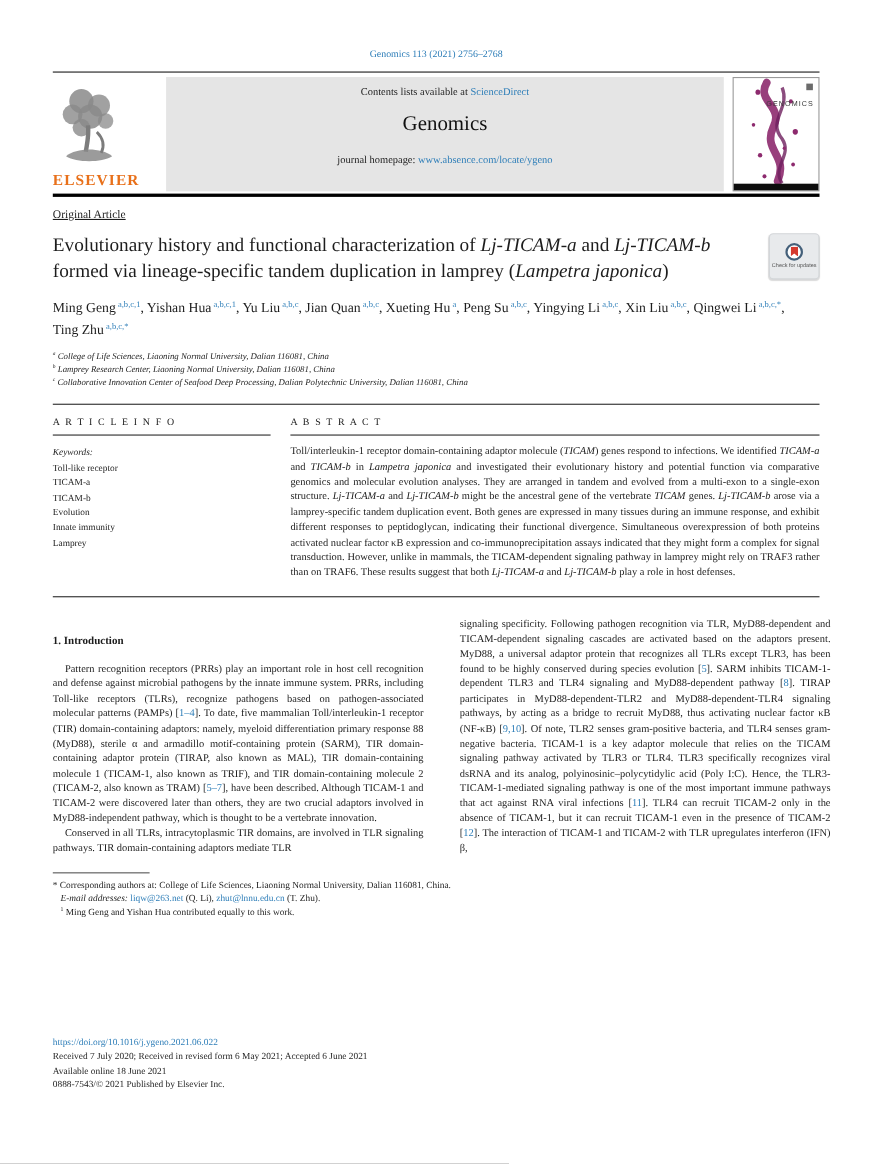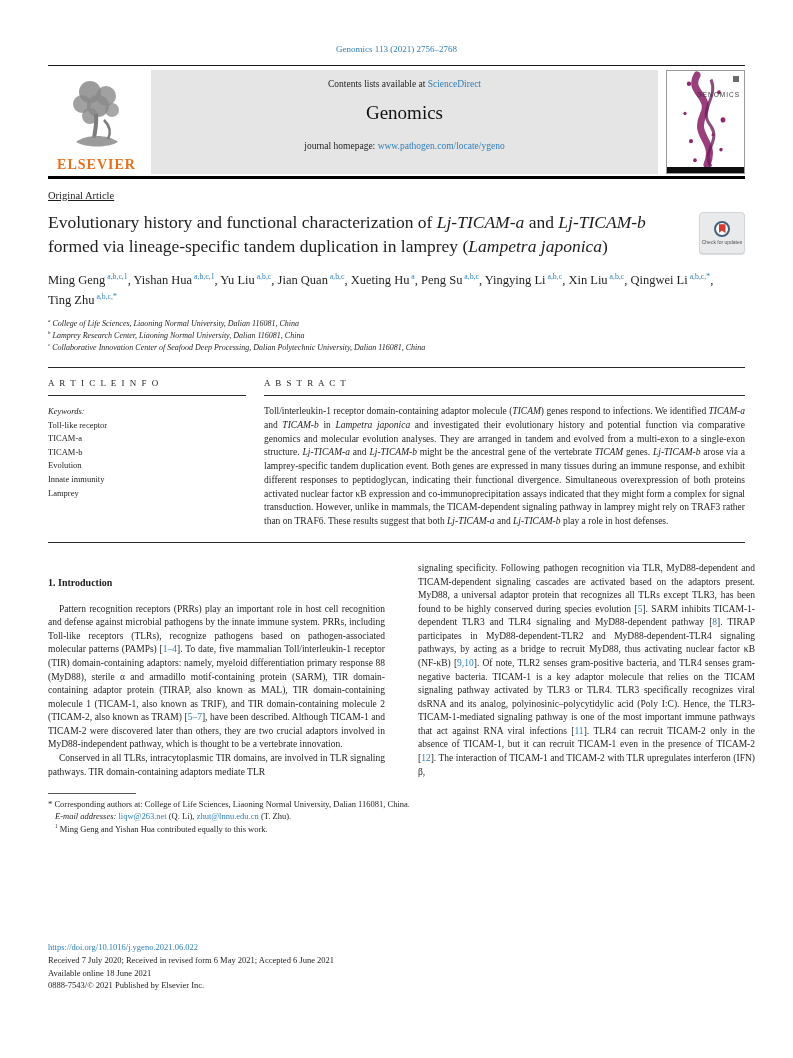--- a/index.html
+++ b/index.html
@@ -11,21 +11,21 @@
   }
   .content { padding:0 48px; }
   .it { font-style:italic; }
   .lnk { color:#2e7eb8; cursor:pointer; }
   sup { font-size:62%; vertical-align:super; line-height:0; }
 
   .citation { text-align:center; font-size:9px; color:#2e7eb8; padding-top:44px; }
   .rule-thin { border-top:1px solid #1a1a1a; margin-top:11px; }
 
   .banner { display:flex; margin-top:4px; height:104px; align-items:stretch; }
-  .logo-box { width:97px; display:flex; flex-direction:column; align-items:center; justify-content:flex-end; padding-bottom:1px; }
+  .logo-box { width:97px; display:flex; flex-direction:column; justify-content:flex-end; padding-bottom:1px; }
   .logo-art { width:66px; height:80px; }
   .logo-word { font-size:14px; letter-spacing:1px; color:#e8701a; font-weight:bold; margin-top:1px; }
   .banner-center { flex:1; background:#e5e5e5; margin-left:6px; text-align:center; padding-top:9px; }
   .contents-line { font-size:9.5px; color:#222; }
   .journal-title { font-size:19px; margin-top:13px; color:#111; }
   .homepage-line { font-size:9.5px; margin-top:17px; color:#222; }
   .cover-box { width:79px; margin-left:8px; border:1px solid #9a9a9a; position:relative; background:#fff; }
   .cover-art { position:absolute; left:0; top:0; width:100%; height:100%; }
   .cover-glyph { position:absolute; top:5px; right:5px; width:6px; height:6px; background:#6b6b6b; }
   .cover-title { position:absolute; top:20px; right:4px; font-family:"Liberation Sans",sans-serif; font-size:6.5px; letter-spacing:1px; color:#3a3a3a; }
@@ -100,21 +100,21 @@
         </svg>
         <div class="logo-word">ELSEVIER</div>
       </div>
 
       <div class="banner-center">
         <div class="contents-line">
           <span>Contents lists available at </span><span class="lnk">ScienceDirect</span>
         </div>
         <div class="journal-title">Genomics</div>
         <div class="homepage-line">
-          <span>journal homepage: </span><span class="lnk">www.pathogen.com/locate/ygeno</span>
+          <span>journal homepage: </span><span class="lnk">www.absence.com/locate/ygeno</span>
         </div>
       </div>
 
       <div class="cover-box">
         <svg class="cover-art" viewBox="0 0 77 96" preserveAspectRatio="none">
           <path d="M30 4 C20 20 46 24 36 42 C26 62 50 66 40 88" stroke="#8d2a6e" stroke-width="7" fill="none" stroke-linecap="round" opacity=".9"></path>
           <path d="M44 8 C52 26 30 36 44 52 C54 66 34 76 44 90" stroke="#6e1f5e" stroke-width="3" fill="none" opacity=".8"></path>
           <g fill="#8d2a6e">
             <circle cx="22" cy="12" r="2.2"></circle>
               <circle cx="52" cy="20" r="1.8"></circle>

